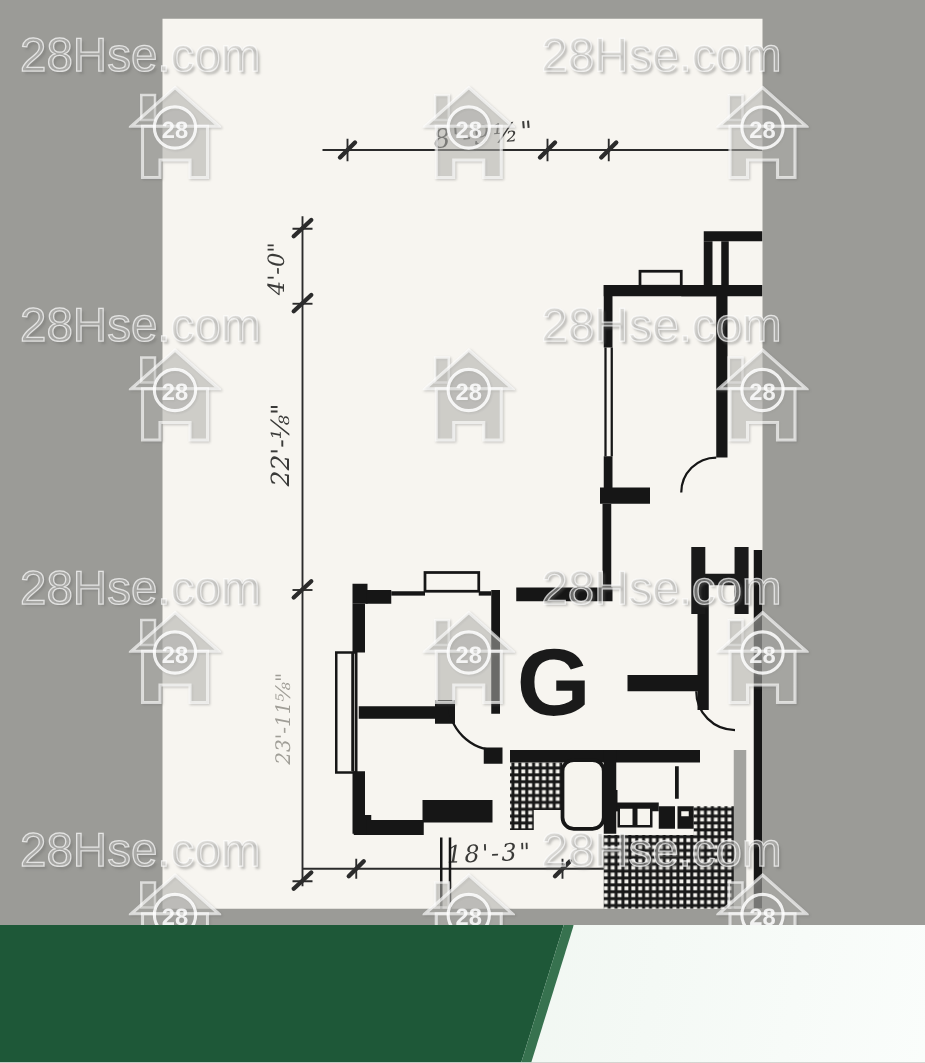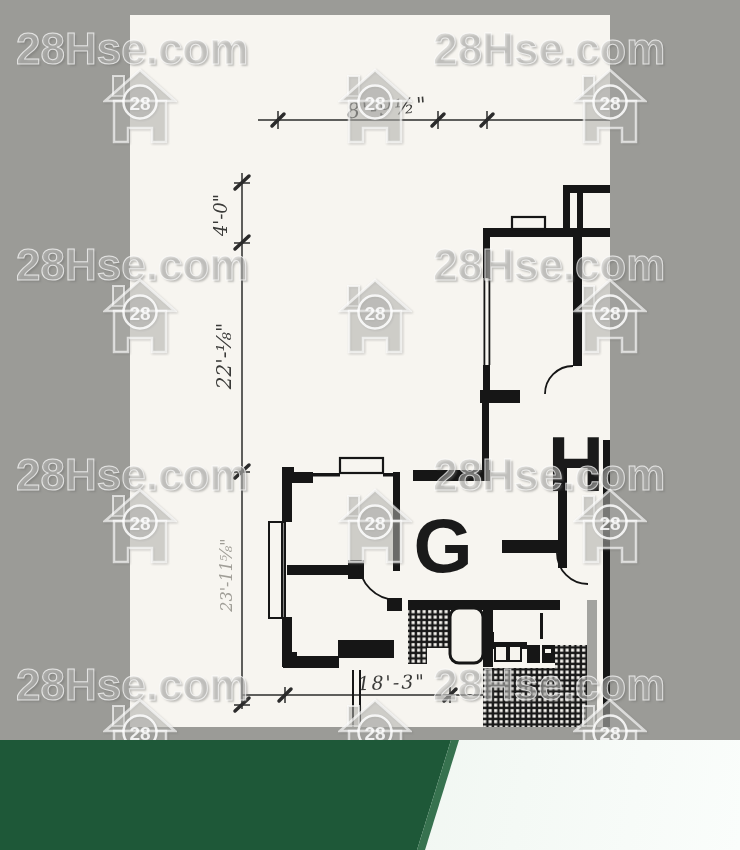--- a/index.html
+++ b/index.html
@@ -10,21 +10,21 @@
   
   .plan-area{position:absolute;left:130px;top:15px;width:480px;height:712px;
              background:#f7f5f0;}
   .plan-area svg{display:block;width:480px;height:712px;}
   svg text{font-family:"Liberation Sans",sans-serif;}
   .dim{font-family:"DejaVu Serif",serif;font-style:italic;fill:#3a3a38;}
   .dim-faint{fill:#a09e97;}
   .unit-letter{font-weight:bold;fill:#1a1a1a;letter-spacing:0;}
 
   
-  .wm-text{position:absolute;font-size:44px;font-weight:bold;white-space:nowrap;
+  .wm-text{position:absolute;font-size:38px;font-weight:normal;white-space:nowrap;
            color:rgba(190,190,187,0.50);
            -webkit-text-stroke:1px rgba(255,255,255,0.70);
            text-shadow:2px 2px 2px rgba(110,110,107,0.40);
            pointer-events:none;}
   .wm-logo{position:absolute;width:74px;height:84px;
            filter:drop-shadow(1.5px 1.5px 1px rgba(105,105,102,0.45));
            pointer-events:none;}
 
   
   .footer{position:absolute;left:0;top:740px;width:740px;height:110px;

